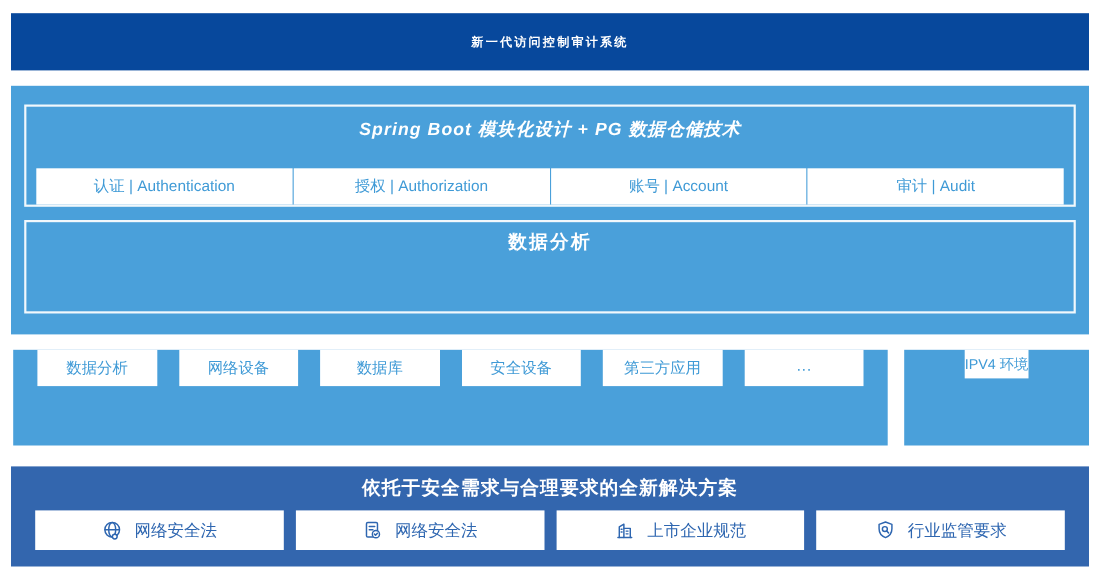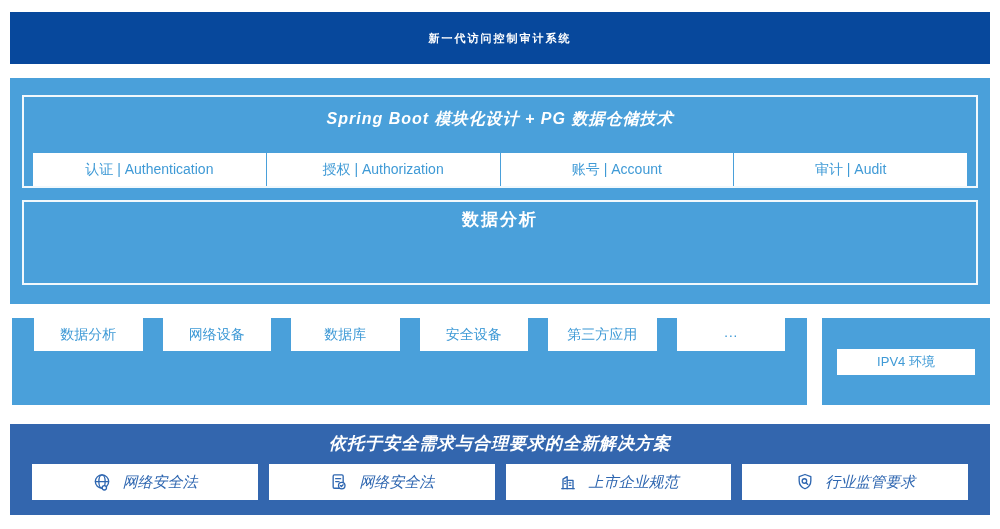--- a/index.html
+++ b/index.html
@@ -43,31 +43,30 @@
     background:var(--light_blue,#4aa0da);
   }
   .collection-panel .sec-title{
     color:#fff;font-weight:bold;font-size:17px;text-align:center;
     height:38px;line-height:38px;letter-spacing:2px;
   }
   .collection-panel .row{padding:0 22px;gap:20px;}
   .env-panel{
     position:absolute;left:822px;top:318px;width:168px;height:87px;
     background:var(--light_blue,#4aa0da);
-    display:flex;flex-direction:column;justify-content:center;
+    display:flex;flex-direction:row;justify-content:center;
     gap:10px;padding:0 15px;box-sizing:border-box;
   }
   .env-box{
     height:26px;background:#fff;color:var(--box_text_light,#3f9ad6);
     font-size:13px;display:flex;align-items:center;justify-content:center;
   }
   .solution-panel{
     position:absolute;left:10px;top:424px;width:980px;height:91px;
     background:var(--bottom_blue,#3366ae);
-    font-style:italic;
   }
   .solution-panel .sec-title{
     color:#fff;font-weight:bold;font-size:17px;text-align:center;
     height:40px;line-height:40px;letter-spacing:1px;
   }
   .solution-panel .row{padding:0 22px;gap:11px;}
   .solution-box{
     height:36px;color:var(--box_text_dark,#2e66b0);font-size:15px;gap:10px;
   }
   .solution-box svg{display:block;}

